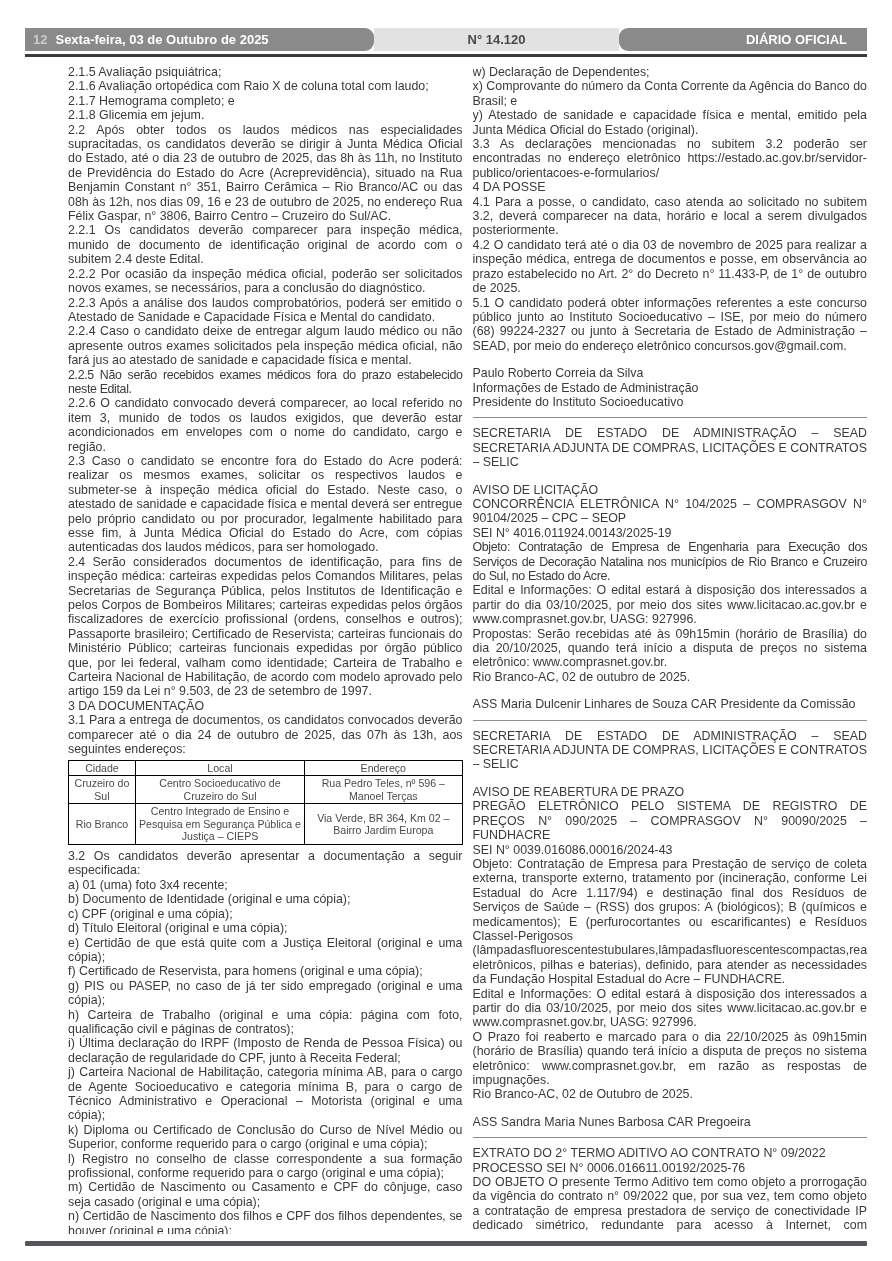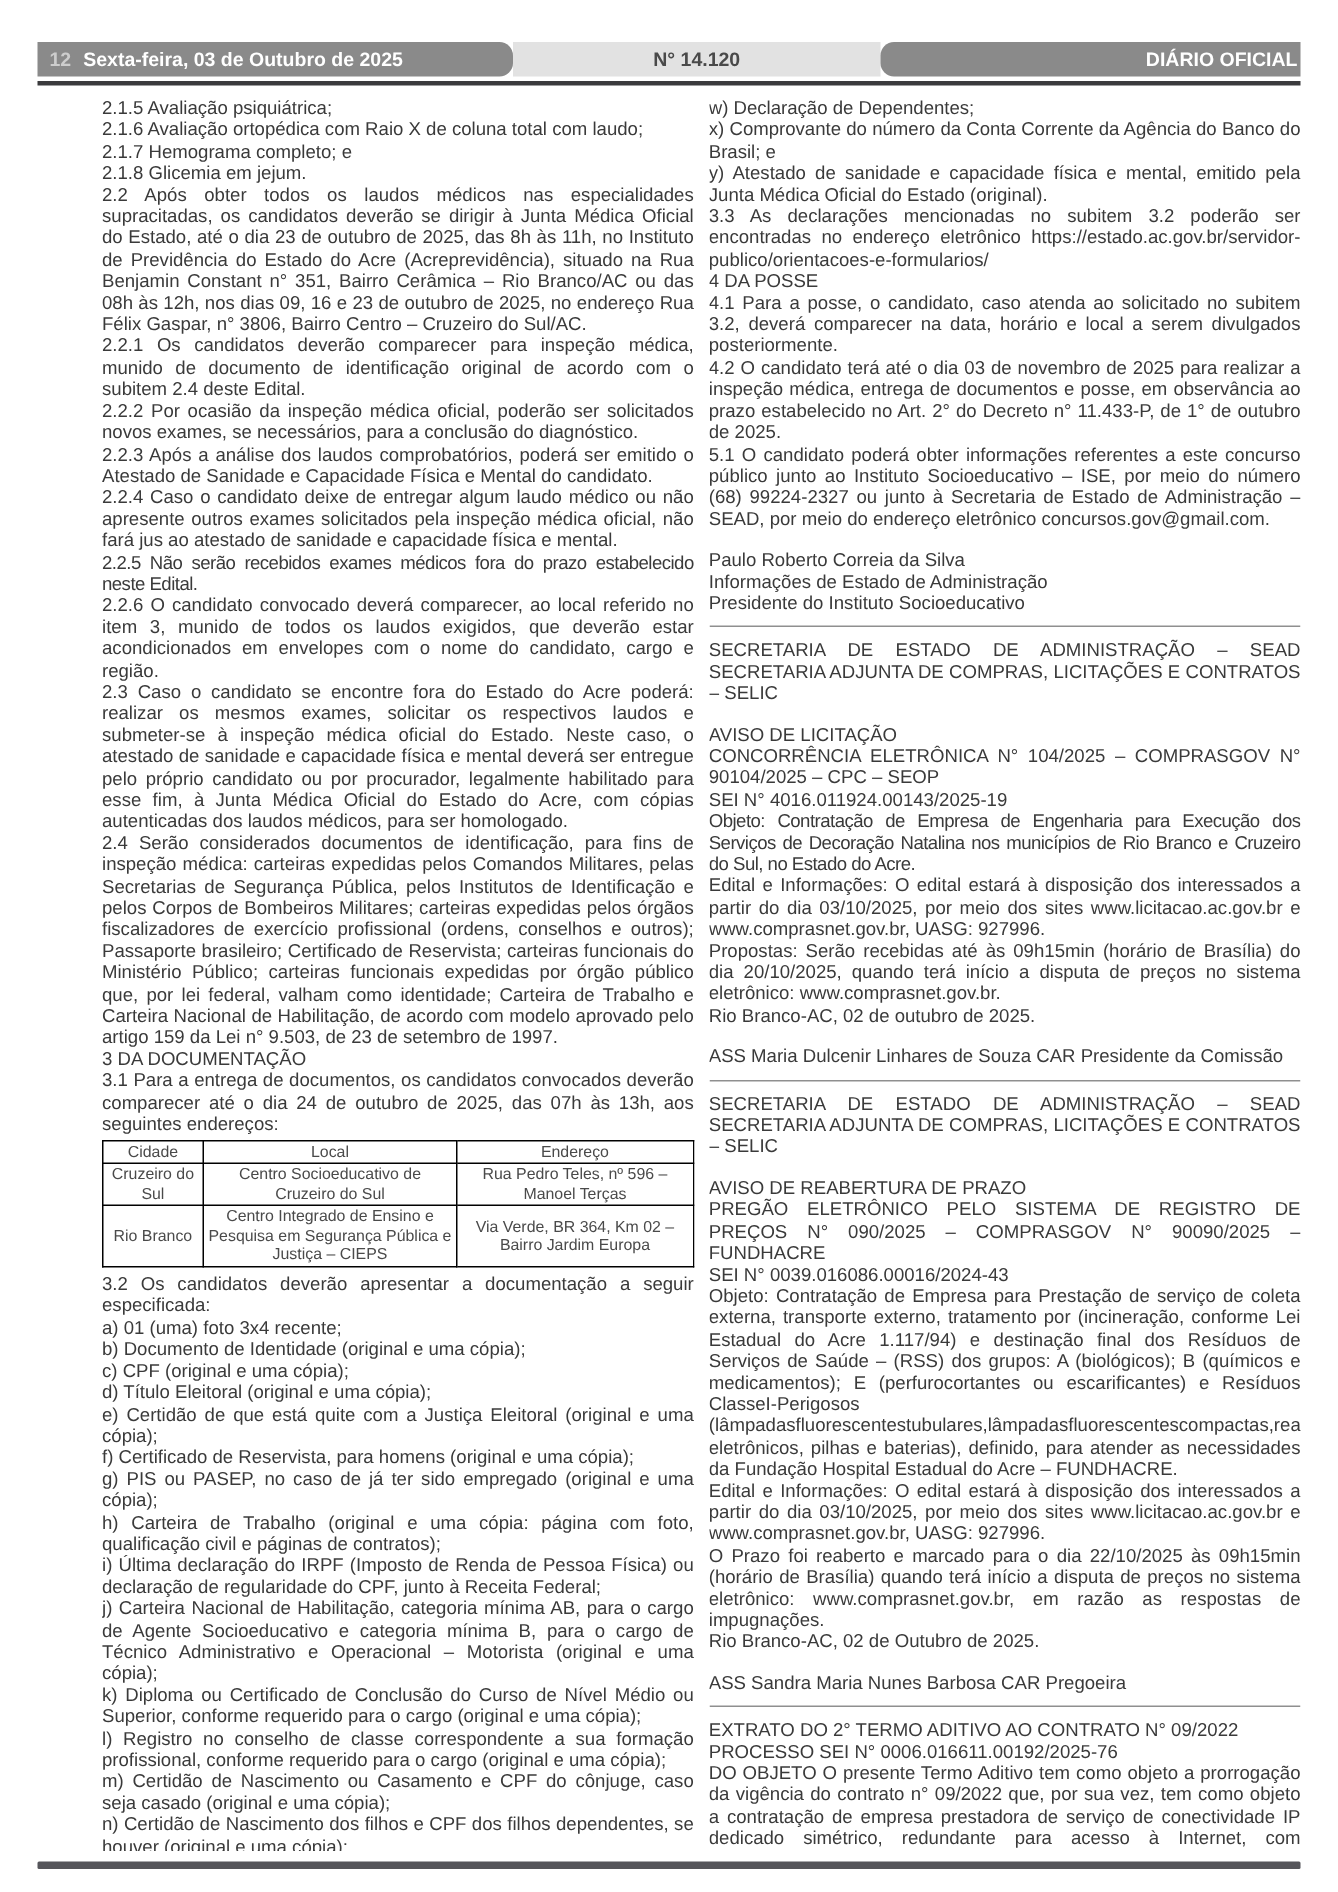--- a/index.html
+++ b/index.html
@@ -15,26 +15,26 @@
     width:892px;height:1261px;
     font-family:"Liberation Sans", sans-serif;
     color:var(--text);
     overflow:hidden;
     position:relative;
   }
   .page{width:892px;height:1261px;padding:28px 25px 0 25px;position:relative;overflow:hidden;}
   
   .masthead{display:flex;height:23px;width:100%;}
   .hbox{display:flex;align-items:center;font-size:13px;font-weight:bold;}
-  .hbox.left{width:317px;background:var(--masthead-gray);color:#fff;padding-left:8px;
+  .hbox.left{width:349px;background:var(--masthead-gray);color:#fff;padding-left:8px;
     border-radius:0 9px 9px 0;}
   .hbox.left .pagenum{color:#cdcdcd;margin-right:8px;}
   .hbox.mid{width:245px;background:var(--masthead-light);color:#4a4a4a;justify-content:center;}
   .hbox.right{flex:1;background:var(--masthead-gray);color:#fff;justify-content:flex-end;
-    padding-right:2px;border-radius:9px 0 0 9px;}
+    padding-right:20px;border-radius:9px 0 0 9px;}
   .rule-top{height:3px;background:var(--rule-dark);margin-top:3px;}
   
   .columns{display:flex;gap:10px;margin-top:8px;height:1169px;overflow:hidden;margin-left:43px;}
   .col{width:416px;overflow:hidden;}
   .para{font-size:12.4px;line-height:14.4px;text-align:justify;}
   .para.condensed{letter-spacing:-0.35px;}
   .gap{height:13px;}
   .sep{border-top:1px solid #8f8f8f;margin:8px 0;}
   
   table.doc-table{border-collapse:collapse;width:100%;margin:3px 0 4px 0;}

